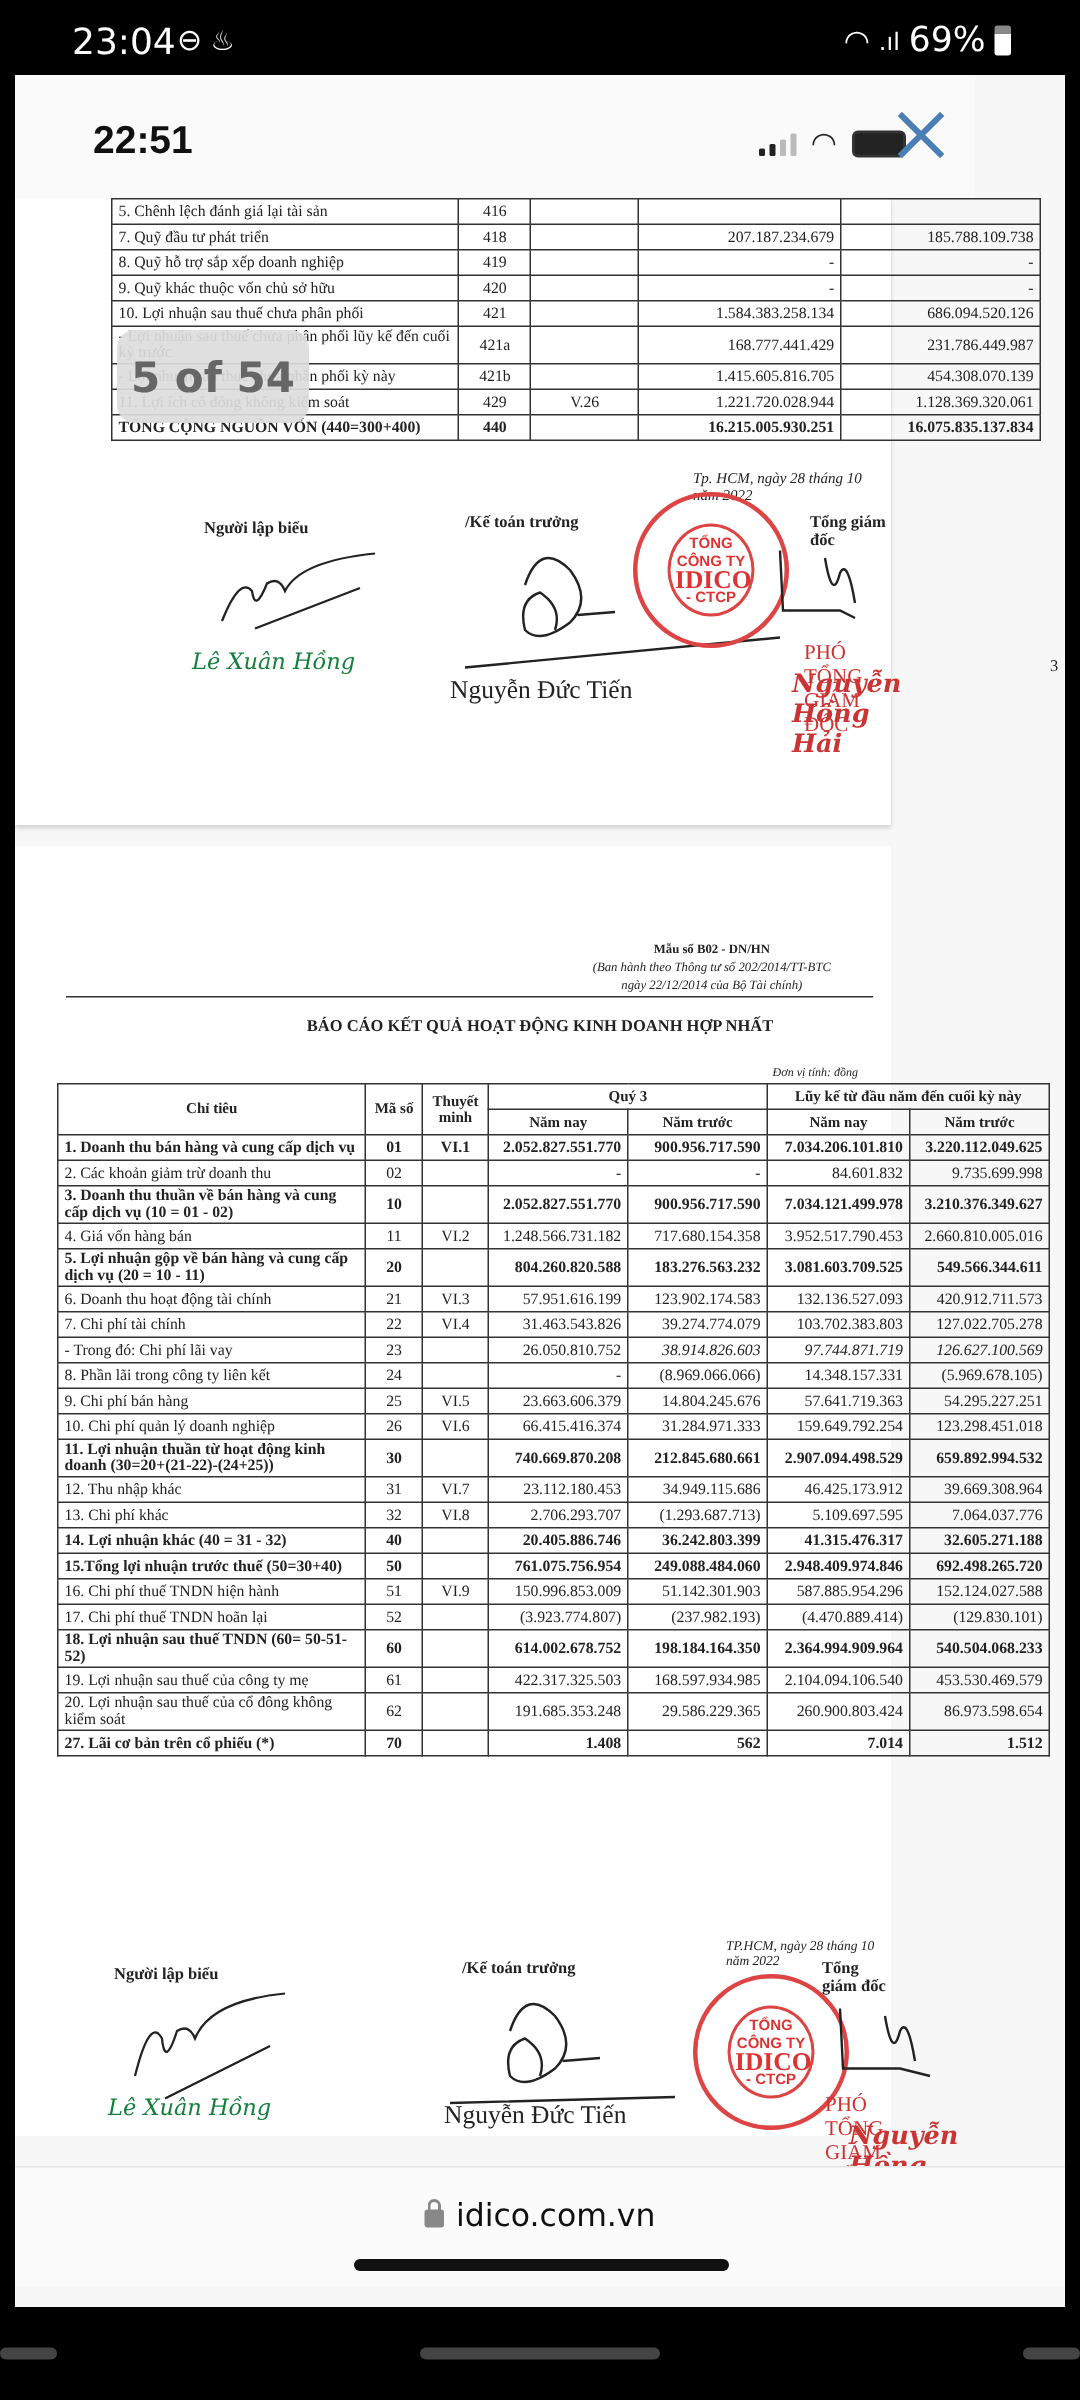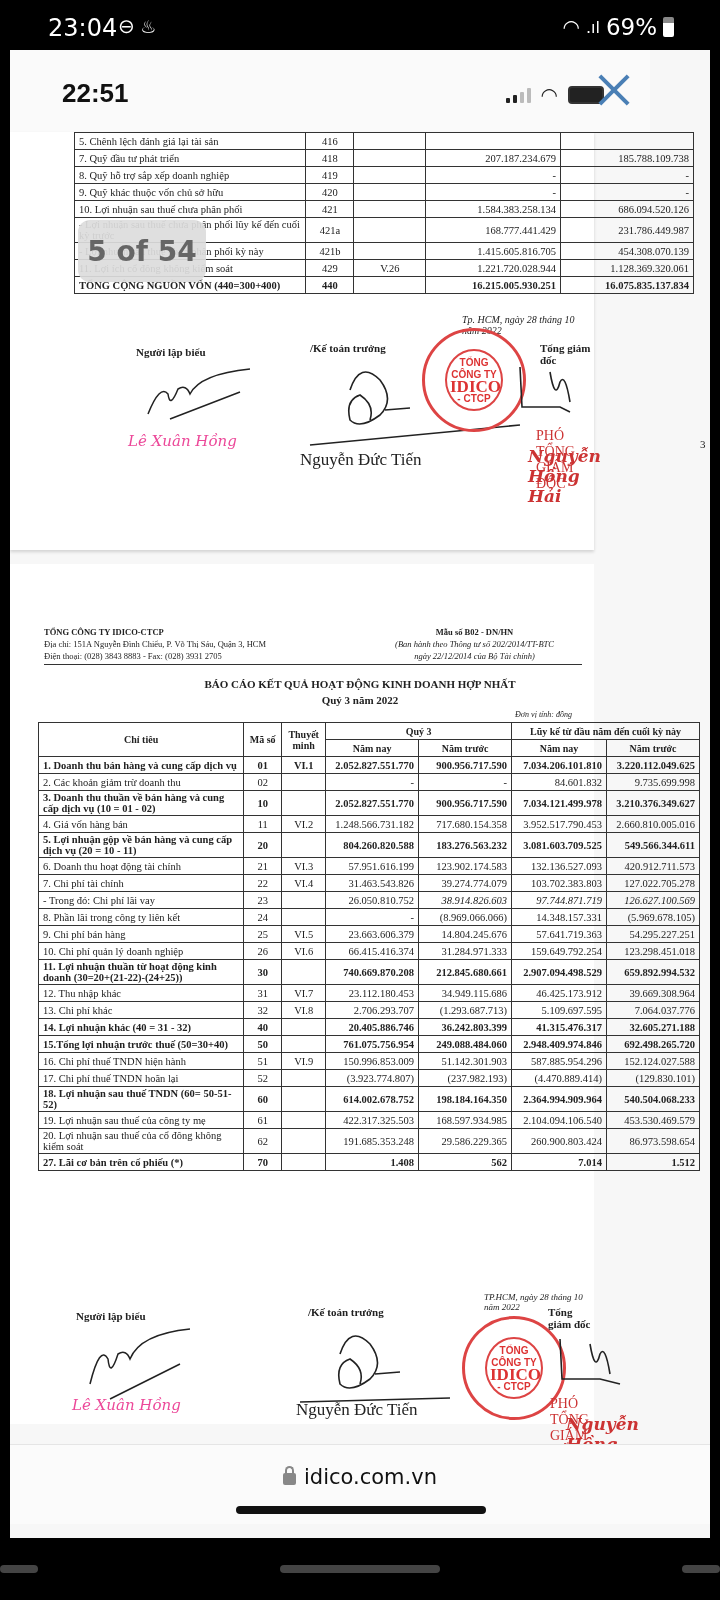--- a/index.html
+++ b/index.html
@@ -42,21 +42,21 @@
   table.fin .bold td { font-weight: bold; }
   table.fin th { font-weight: bold; font-size: 10px; }
   .italic { font-style: italic; }
 
   .bs-table { position: absolute; left: 64px; top: 0; width: 620px; }
   .bs-table td { height: 19px; }
 
   .sig-block { position: absolute; font-size: 11px; }
   .sig-title { font-weight: bold; }
   .sig-name { font-size: 17px; }
-  .sig-hand { font-family: "DejaVu Serif", serif; font-style: italic; font-size: 15px; color: #ec4899; }
+  .sig-hand { font-family: "DejaVu Serif", serif; font-style: italic; font-size: 15px; color: #15803d; }
   .sig-scrawl { position: absolute; }
   .stamp { position: absolute; width: 104px; height: 104px; border: 3px solid #d44; border-radius: 50%; color: #d33; text-align: center; font-family: "Liberation Sans", sans-serif; }
   .stamp .inner { position: absolute; left: 20px; top: 18px; width: 58px; height: 62px; border: 2px solid #d44; border-radius: 50%; font-size: 10px; font-weight: bold; line-height: 12px; padding-top: 6px; }
   .stamp .idico { font-family: "Liberation Serif", serif; font-size: 17px; text-align: right; }
   .deputy { position: absolute; color: #c33; font-family: "Liberation Serif", serif; font-size: 14px; }
   .deputy-name { position: absolute; color: #c33; font-family: "DejaVu Serif", serif; font-style: italic; font-weight: bold; font-size: 17px; }
 
   .hdr-left { position: absolute; left: 34px; top: 62px; font-size: 8.5px; line-height: 12px; }
   .hdr-left .co { font-weight: bold; }
   .hdr-right { position: absolute; right: 40px; top: 62px; font-size: 8.5px; line-height: 12px; text-align: center; }
@@ -219,33 +219,27 @@
     </div>
     <svg class="sig-scrawl" style="left:500px; top:230px;" width="120" height="60">
       <path d="M10 5 L12 45 L50 45 L60 50 M40 10 Q45 40 50 20 Q55 10 60 40" stroke="#222" fill="none" stroke-width="1.6"></path>
     </svg>
     <div class="deputy" style="left:526px; top:296px;">PHÓ TỔNG GIÁM ĐỐC</div>
     <div class="deputy-name" style="left:518px; top:314px;">Nguyễn Hồng Hải</div>
     <div class="sig-block" style="left:690px; top:306px;">3</div>
   </div>
 
   <div class="doc-page page2">
-    <div class="hdr-left">
-      <div class="co">TỔNG CÔNG TY IDICO-CTCP</div>
-      <div>Địa chỉ: 151A Nguyễn Đình Chiểu, P. Võ Thị Sáu, Quận 3, HCM</div>
-      <div>Điện thoại: (028) 3843 8883 - Fax: (028) 3931 2705</div>
-    </div>
     <div class="hdr-right">
       <div class="form">Mẫu số B02 - DN/HN</div>
       <div class="reg">(Ban hành theo Thông tư số 202/2014/TT-BTC</div>
       <div class="reg">ngày 22/12/2014 của Bộ Tài chính)</div>
     </div>
     <div class="hdr-line"></div>
     <div class="report-title">BÁO CÁO KẾT QUẢ HOẠT ĐỘNG KINH DOANH HỢP NHẤT</div>
-    <div class="report-sub">Quý 3 năm 2022</div>
     <div class="unit">Đơn vị tính: đồng</div>
 
     <table class="fin is-table">
       <colgroup>
         <col style="width:206px">
           <col style="width:38px">
           <col style="width:44px">
           <col style="width:93px">
           <col style="width:93px">
           <col style="width:95px">

